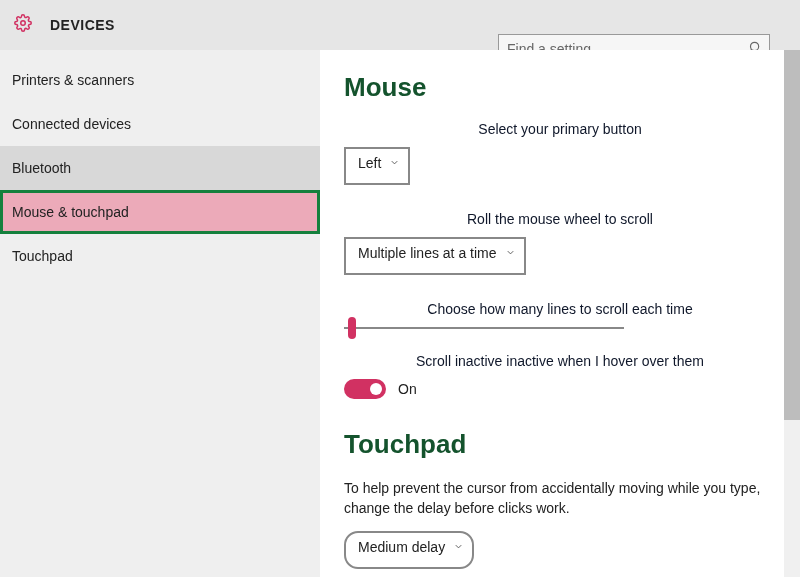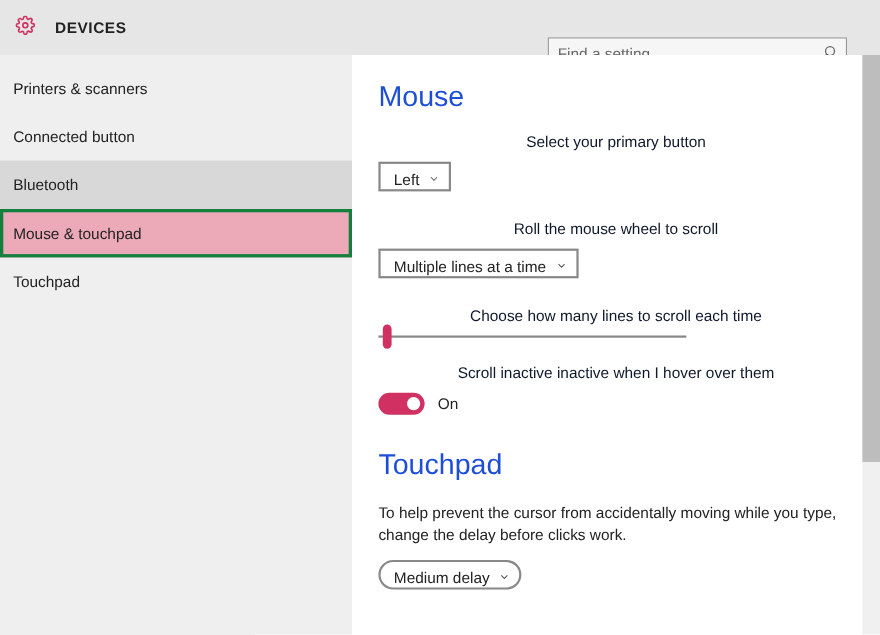--- a/index.html
+++ b/index.html
@@ -89,22 +89,22 @@
     }
     .main {
       flex: 1;
       background: #fff;
       padding: 22px 24px 0 24px;
       overflow-y: auto;
       position: relative;
     }
     .section-title {
       font-size: 26px;
-      font-weight: 400;
-      color: #1d4ed8;
+      font-weight: 700;
+      color: #14532d;
       margin-bottom: 18px;
     }
     .section-title.second {
       margin-top: 30px;
     }
     .label {
       font-size: 14px;
       color: #0f172a;
       margin-bottom: 10px;
       text-align: center;
@@ -112,21 +112,21 @@
     .desc {
       font-size: 14px;
       color: #222;
       margin-bottom: 12px;
       line-height: 1.45;
     }
     .dropdown {
       display: inline-flex;
       align-items: center;
       border: 2px solid #888;
-      padding: 6px 8px 1px 12px;
+      padding: 6px 8px 12px 12px;
       font-size: 14px;
       color: #222;
       cursor: pointer;
       margin-bottom: 26px;
       gap: 8px;
     }
     .chevron {
       width: 11px;
       height: 11px;
       color: #555;
@@ -207,21 +207,21 @@
         <circle cx="11" cy="11" r="7"></circle>
         <line x1="21" y1="21" x2="16" y2="16"></line>
       </svg>
     </span>
   </div>
 </div>
 
 <div class="container">
   <div class="sidebar">
     <div class="sidebar-item">Printers &amp; scanners</div>
-    <div class="sidebar-item">Connected button</div>
+    <div class="sidebar-item">Connected devices</div>
     <div class="sidebar-item bluetooth">Bluetooth</div>
     <div class="sidebar-item highlighted">Mouse &amp; touchpad</div>
     <div class="sidebar-item">Touchpad</div>
   </div>
 
   <div class="main">
     <div class="section-title">Mouse</div>
 
     <div class="label">Select your primary button</div>
     <div class="dropdown">

